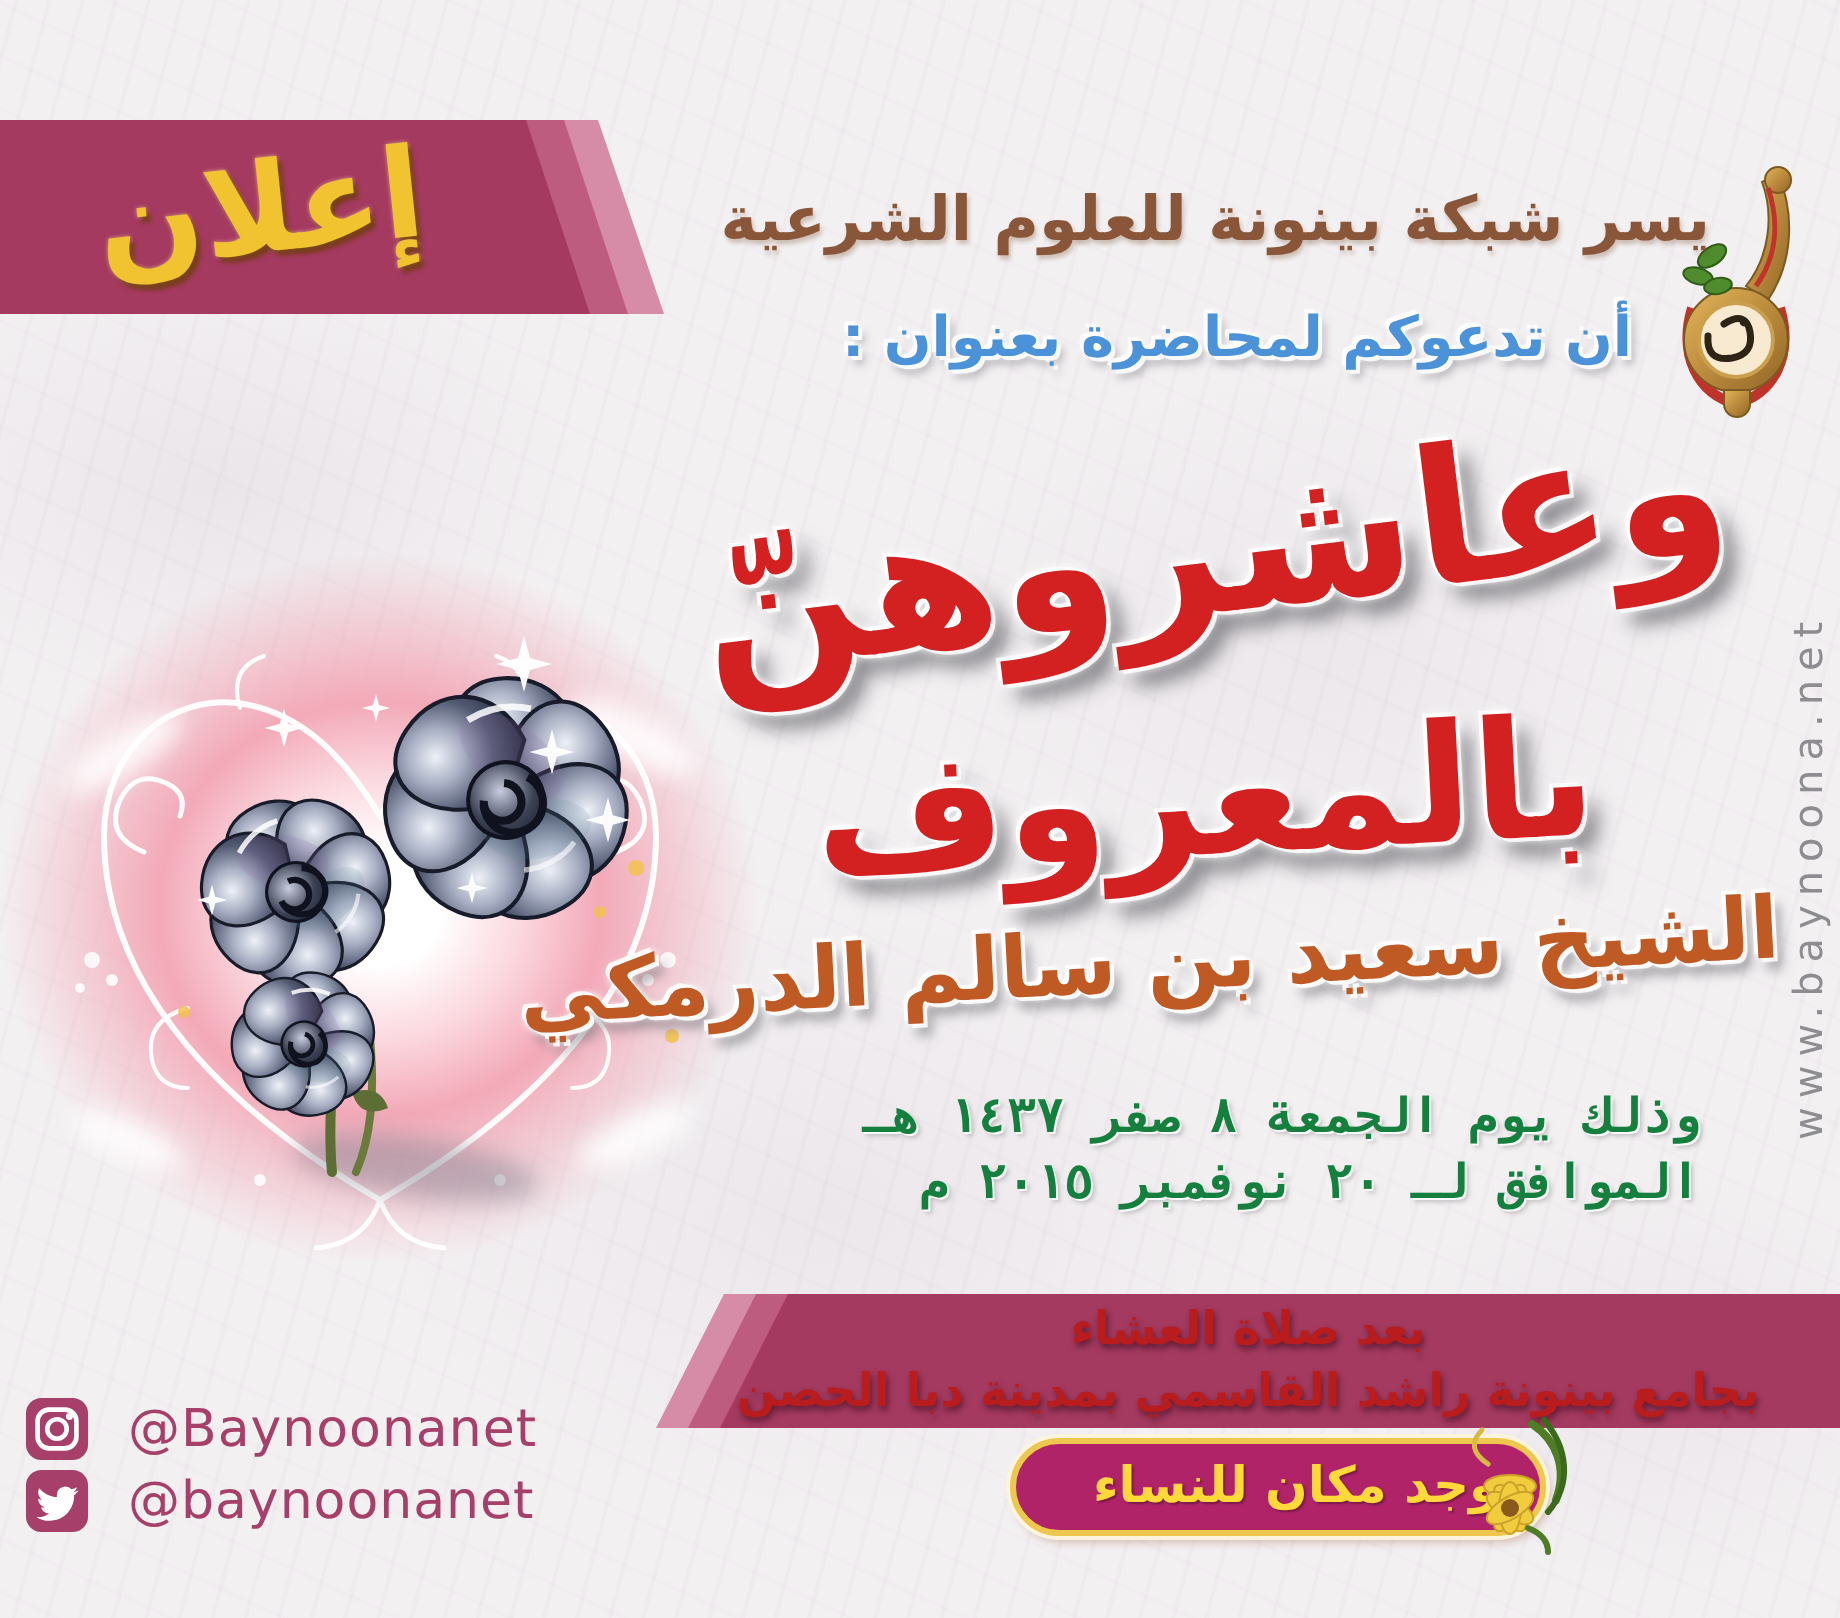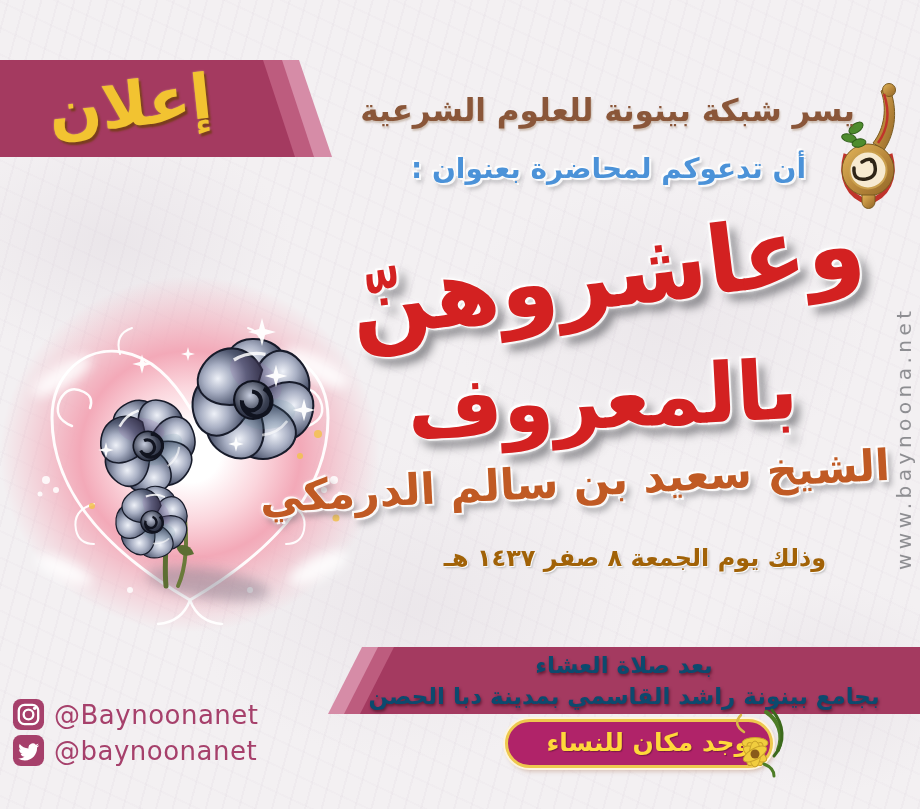--- a/index.html
+++ b/index.html
@@ -37,21 +37,21 @@
     font-size:62px; font-weight:bold; color:#f2c331; transform:rotate(-6deg);
     text-shadow:2px 3px 2px rgba(105,60,5,.75), 0 0 2px rgba(255,232,150,.6);
   }
   
   .intro-line{
     position:absolute; left:400px; top:92px; width:455px; text-align:right;
     direction:rtl; font-size:31px; font-weight:bold; color:#8a5639; white-space:nowrap;
     text-shadow:1px 2px 2px rgba(120,80,40,.30);
   }
   .invite-line{
-    position:absolute; left:386px; top:152px; width:445px; text-align:center;
+    position:absolute; left:396px; top:152px; width:445px; text-align:center;
     direction:rtl; font-size:28px; font-weight:bold; color:#4b92d8; white-space:nowrap;
     text-shadow:0 0 3px #fff,0 0 5px #fff,2px 2px 0 rgba(255,255,255,.85),
       -2px -2px 0 rgba(255,255,255,.85),3px 4px 4px rgba(120,120,125,.55);
   }
   
   .title-line1{
     position:absolute; left:415px; top:216px; width:450px; text-align:center;
     direction:rtl; font-size:94px; font-weight:bold; color:#d32121; white-space:nowrap;
     transform:rotate(-7deg);
     text-shadow:0 0 4px #fff,0 0 8px #fff,2px 2px 0 rgba(255,255,255,.8),
@@ -67,52 +67,53 @@
   
   .speaker{
     position:absolute; left:380px; top:453px; width:510px; text-align:center;
     direction:rtl; font-size:43px; font-weight:bold; color:#c05a24; white-space:nowrap;
     transform:rotate(-3deg);
     text-shadow:0 0 3px #fff,0 0 5px #fff,2px 2px 0 rgba(255,255,255,.85),
       -2px -2px 0 rgba(255,255,255,.85),4px 6px 6px rgba(110,110,115,.6);
   }
   
   .date-line{
-    position:absolute; left:420px; width:430px; text-align:center;
-    direction:rtl; font-size:24px; font-weight:bold; color:#a16207; white-space:nowrap;
+    position:absolute; left:420px; width:430px; text-align:right;
+    direction:rtl; font-size:24px; font-weight:bold; color:#15803d; white-space:nowrap;
     text-shadow:1px 1px 0 rgba(255,255,255,.9), 2px 2px 2px rgba(150,150,150,.5);
+    font-family:Liberation Mono, monospace;
   }
   .date-hijri{top:544px;}
   .date-greg{top:577px;}
   
   .banner-bottom{position:absolute; left:328px; top:647px; width:592px; height:67px;}
   .banner-bottom .band{position:absolute; inset:0;}
   .banner-bottom .b-light{clip-path:polygon(34px 0,100% 0,100% 100%,0 100%); background:#d68ca7;}
   .banner-bottom .b-mid  {clip-path:polygon(50px 0,100% 0,100% 100%,16px 100%); background:#bd5c7e;}
   .banner-bottom .b-dark {clip-path:polygon(66px 0,100% 0,100% 100%,32px 100%); background:#a43a60;}
   .banner-text{
     position:absolute; inset:0; padding-top:3px; direction:rtl; text-align:center;
-    color:#0c4a6e; font-weight:bold; font-size:23px; line-height:31px; white-space:nowrap;
+    color:#b91c1c; font-weight:bold; font-size:23px; line-height:31px; white-space:nowrap;
     text-shadow:1px 2px 3px rgba(70,15,35,.7);
   }
   
   .women-badge{
     position:absolute; left:505px; top:719px; width:262px; height:43px;
     background:#b02369; border:3px solid #eec84e; border-radius:26px;
     box-shadow:0 0 0 2px #fdf4dd, 2px 3px 5px rgba(150,80,40,.35);
   }
   .women-badge .badge-label{
     position:absolute; inset:0; direction:rtl; text-align:center; line-height:42px;
     font-size:25px; font-weight:bold; color:#ffd83a; padding-left:28px;
     text-shadow:1px 1px 1px rgba(90,20,50,.6);
   }
   .badge-flower{position:absolute; right:-20px; top:-16px; width:66px; height:72px;}
   
   .social{position:absolute; left:12px; top:697px;}
-  .social-row{display:flex; align-items:center; gap:9px; height:35px; margin-bottom:1px;}
+  .social-row{display:flex; align-items:center; gap:19px; height:35px; margin-bottom:1px;}
   .social-row .handle{
     font-size:26px; color:#a6406b; letter-spacing:.5px; line-height:34px;
   }
   .social-icon{width:33px; height:33px; flex:0 0 auto;}
   
   .vurl{
     position:absolute; right:4px; top:230px; height:340px;
     writing-mode:vertical-rl; transform:rotate(180deg);
     font-size:20px; letter-spacing:4.5px; color:#8d8d91;
   }
@@ -253,20 +254,21 @@
 
   <div class="intro-line" dir="rtl">يسر شبكة بينونة للعلوم الشرعية</div>
   <div class="invite-line" dir="rtl">أن تدعوكم لمحاضرة بعنوان :</div>
 
   <div class="title-line1" dir="rtl">وعاشروهنّ</div>
   <div class="title-line2" dir="rtl">بالمعروف</div>
 
   <div class="speaker" dir="rtl">الشيخ سعيد بن سالم الدرمكي</div>
 
   <div class="date-line date-hijri" dir="rtl">وذلك يوم الجمعة ٨ صفر ١٤٣٧ هـ</div>
+  <div class="date-line date-greg" dir="rtl">الموافق لـ ٢٠ نوفمبر ٢٠١٥ م</div>
 
   <div class="banner-bottom">
     <div class="band b-light"></div>
     <div class="band b-mid"></div>
     <div class="band b-dark"></div>
     <div class="banner-text">
       <div>بعد صلاة العشاء</div>
       <div>بجامع بينونة راشد القاسمي بمدينة دبا الحصن</div>
     </div>
   </div>

